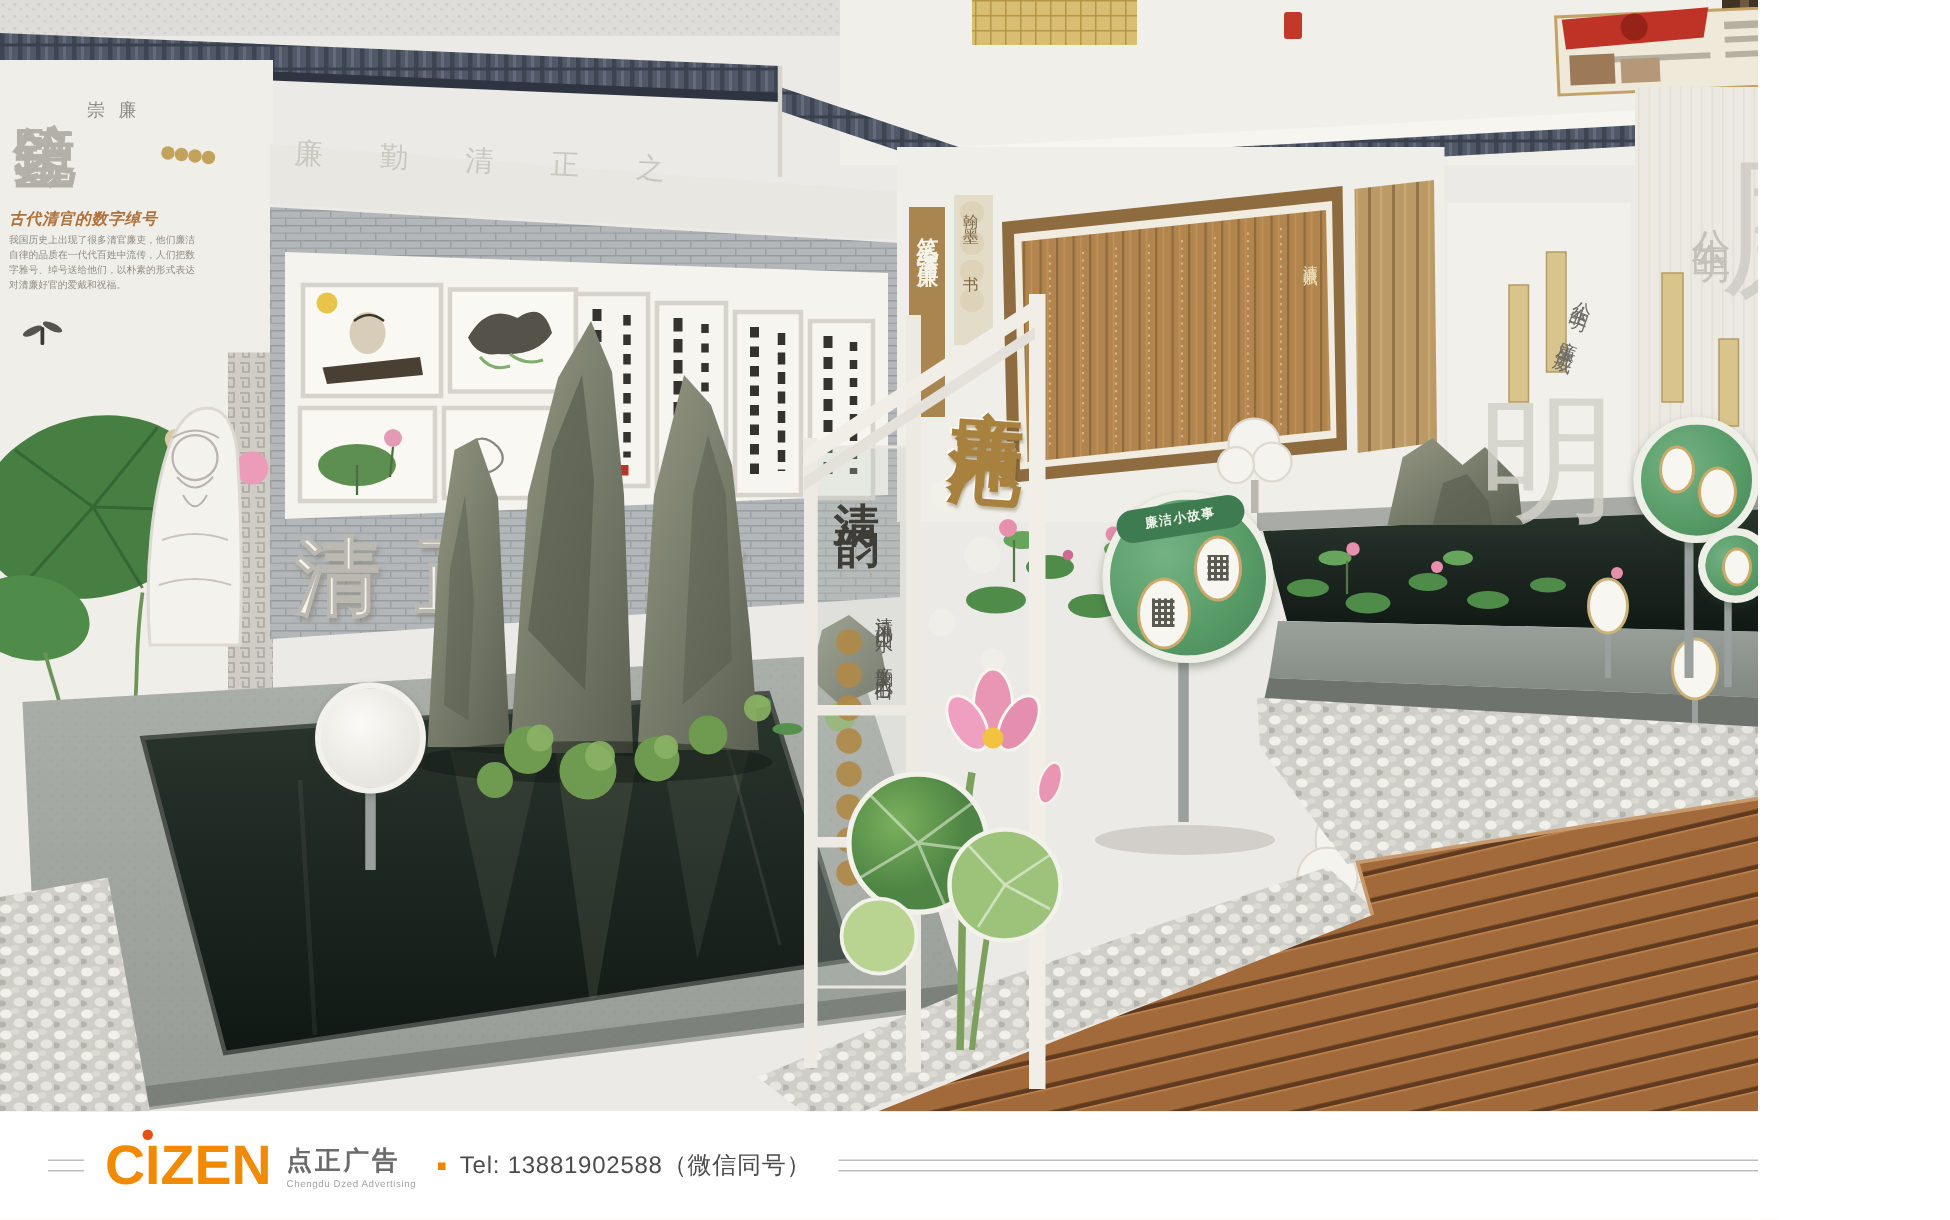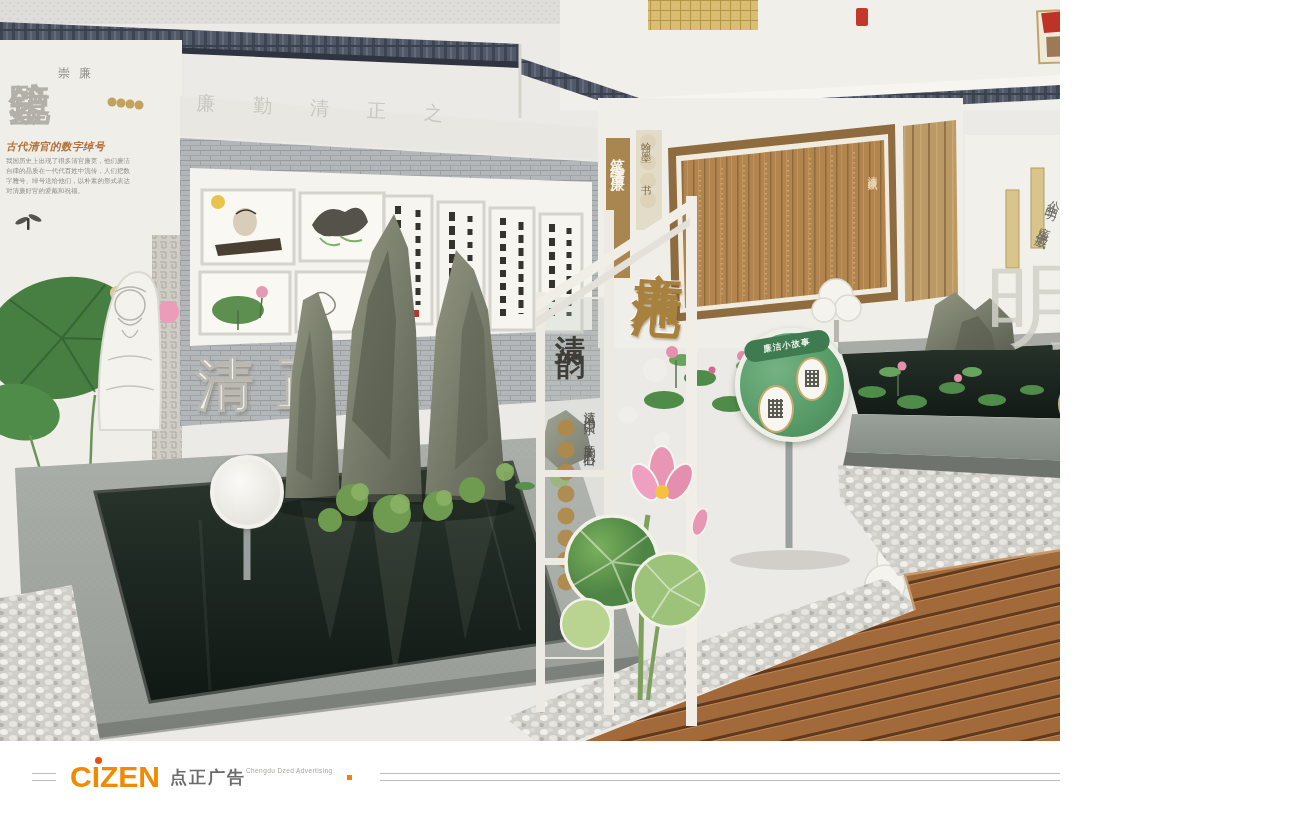--- a/index.html
+++ b/index.html
@@ -1,16 +1,16 @@
 <!DOCTYPE html>
 <html><head>
 <meta charset="utf-8">
 <style>
   html,body{margin:0;padding:0;background:#ffffff;}
-  .stage{position:relative;width:1060px;height:813px;background:#fff;overflow:hidden;
+  .stage{position:relative;width:1172px;height:813px;background:#fff;overflow:hidden;
          font-family:"Liberation Sans",sans-serif;}
   .scene{position:absolute;left:0;top:0;width:1300px;height:741px;overflow:hidden;}
   .scene svg{position:absolute;left:0;top:0;}
   .ov{position:absolute;line-height:1.2;}
   .v{writing-mode:vertical-rl;text-orientation:upright;}
   .serif{font-family:"DejaVu Serif",serif;}
 
   .jingjian{left:8px;top:48px;font-size:42px;line-height:1.02;color:#b2b0a9;font-weight:bold;letter-spacing:2px;}
   .chonglian{left:58px;top:66px;font-size:12px;letter-spacing:9px;color:#8f8d85;}
   .lw-heading{left:6px;top:140px;font-size:10.5px;font-weight:bold;color:#b0713a;letter-spacing:.5px;font-style:italic;}
@@ -45,23 +45,23 @@
   .gs-oval{position:absolute;background:#f7f6f0;border:2px solid #caa96a;border-radius:50%;}
   .qr{background-image:repeating-linear-gradient(0deg,#5a5a52 0 2px,transparent 2px 4px),
                        repeating-linear-gradient(90deg,#5a5a52 0 2px,#efefe9 2px 4px);}
   .wdisc{position:absolute;border-radius:50%;background:radial-gradient(circle at 40% 35%,#fbfaf6,#e7e5df 70%);
          border:4px solid #f2f1ec;box-shadow:0 2px 5px rgba(60,60,55,.3);}
 
   .footer{position:absolute;left:0;top:741px;width:1300px;height:72px;background:#fff;display:flex;align-items:center;}
   .rule{height:6px;border-top:1px solid #bdbdbd;border-bottom:1px solid #bdbdbd;}
   .rule-l{width:24px;margin-left:32px;}
   .rule-r{flex:1;margin-right:30px;margin-left:18px;}
-  .brand{position:relative;margin-left:14px;font-size:30px;font-weight:800;color:#f18a00;letter-spacing:0px;}
+  .brand{position:relative;margin-left:14px;font-size:37px;font-weight:800;color:#f18a00;letter-spacing:0px;}
   .brand .dot{position:absolute;left:25px;top:-3px;width:7px;height:7px;border-radius:50%;background:#e84e0f;}
-  .brand-cn{margin-left:10px;display:flex;flex-direction:row;justify-content:space-between;}
+  .brand-cn{margin-left:10px;display:flex;flex-direction:column;justify-content:space-between;}
   .brand-cn .cn{font-size:17px;color:#6b6b6b;letter-spacing:2px;font-weight:bold;}
   .brand-cn .en{font-size:6.5px;color:#a5a3a0;margin-top:1px;letter-spacing:.4px;}
   .bullet{width:5px;height:5px;background:#f08300;margin:0 10px 0 14px;}
   .tel{font-size:16px;color:#4c4c4c;letter-spacing:.5px;}
 </style>
 </head>
 <body>
 
 <div class="stage">
   <div class="scene">
@@ -548,15 +548,16 @@
     <div class="rule rule-l"></div>
     <div class="brand">
       <span class="dot"></span>
       <span>CIZEN</span>
     </div>
     <div class="brand-cn">
       <span class="cn">点正广告</span>
       <span class="en">Chengdu Dzed Advertising</span>
     </div>
     <div class="bullet"></div>
+    <div class="tel">Tel: 13881902588（微信同号）</div>
     <div class="rule rule-r"></div>
   </div>
 </div>
 
 </body></html>

